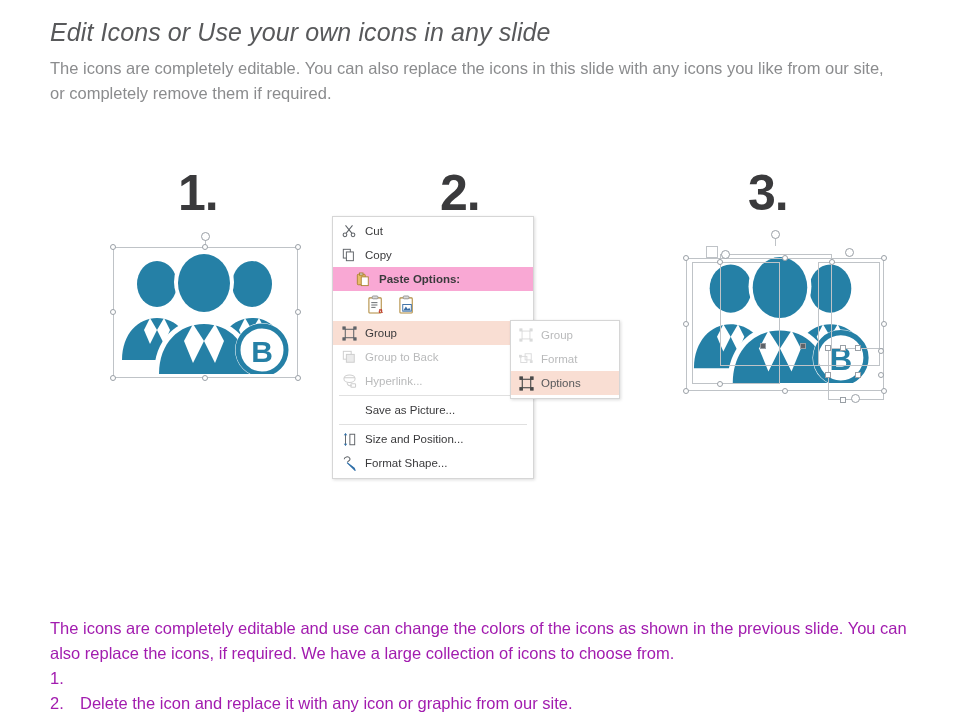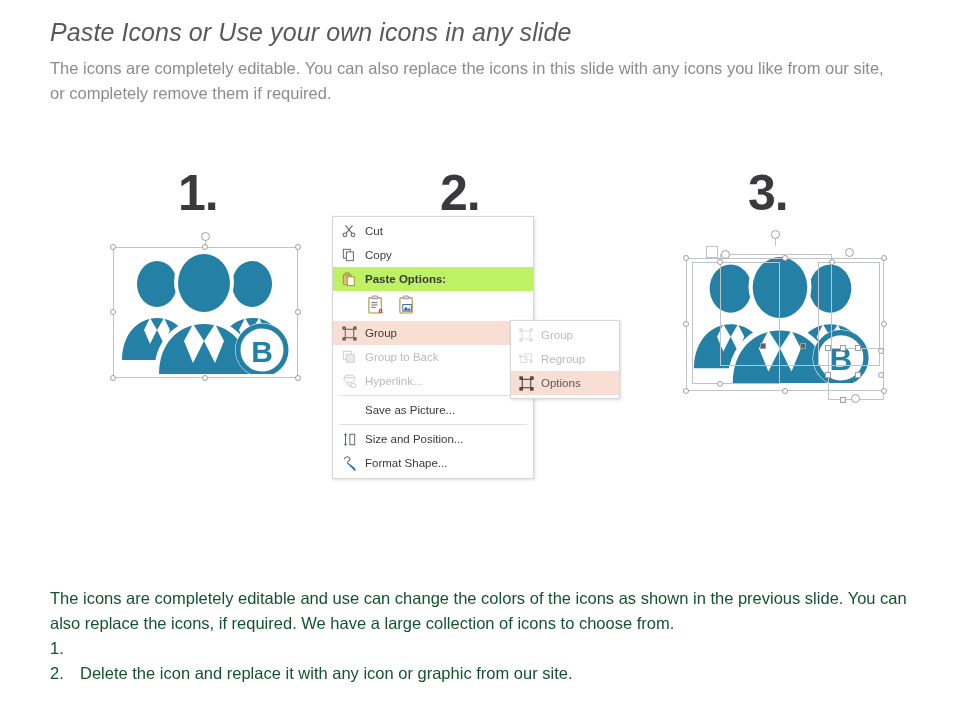--- a/index.html
+++ b/index.html
@@ -69,53 +69,53 @@
     width:32px;min-width:32px;height:100%;
     display:flex;align-items:center;justify-content:center;
   }
   .mi .lbl{flex:1;font-size:11.5px;white-space:nowrap;}
   .mi .arr{
     width:16px;min-width:16px;display:flex;align-items:center;justify-content:center;
   }
   .mi.hl{background:#f9ded3;}
   .mi.dis .lbl{color:#b9babb;}
   .mi.dis .gutter svg{opacity:.42;}
-  .mi.hdr{background:#bef264;font-weight:bold;}
+  .mi.hdr{background:#f9a8d4;font-weight:bold;padding-left:14px;}
   .mi.hdr .lbl{font-weight:bold;color:#3a3a3c;}
   .sep{height:1px;background:#e0e0e0;margin:2px 6px 2px 6px;}
   .pasterow{display:flex;align-items:center;height:30px;padding-left:34px;gap:12px;}
 
   .tri{width:0;height:0;border-left:4px solid #6d6e70;border-top:3.5px solid transparent;border-bottom:3.5px solid transparent;}
   .tri.dis{border-left-color:#c4c5c6;}
   .arrsep{width:1px;height:14px;background:#e2e2e2;margin-right:4px;}
 
   
   .submenu{
     position:absolute;left:510px;top:320px;width:110px;
     background:#ffffff;border:1px solid #d6d6d6;
     box-shadow:1px 1px 3px rgba(0,0,0,.14);
     padding:2px 0 3px 0;box-sizing:border-box;
   }
   .submenu .mi .gutter{width:30px;min-width:30px;}
 
   
   .btm{
-    position:absolute;left:50px;top:586px;width:890px;
-    font-size:16.5px;line-height:25px;color:#14532d;
+    position:absolute;left:50px;top:616px;width:890px;
+    font-size:16.5px;line-height:25px;color:#a21caf;
   }
   .btm-list{margin:0;padding:0;list-style:none;}
   .btm-list li{display:flex;gap:14px;font-size:16.5px;line-height:25px;}
   .btm-list li .num{width:16px;min-width:16px;}
 </style>
 </head>
 <body>
 
 <div class="slide">
 
-  <div class="hdr-title">Paste Icons or Use your own icons in any slide</div>
+  <div class="hdr-title">Edit Icons or Use your own icons in any slide</div>
   <div class="hdr-sub">The icons are completely editable. You can also replace the icons in this slide with any icons you like from our site, or completely remove them if required.</div>
 
   <div class="stepnum" id="stepnum-1">1.</div>
   <div class="stepnum" id="stepnum-2">2.</div>
   <div class="stepnum" id="stepnum-3">3.</div>
 
   <div class="iconwrap" id="icon1" style="left:117px;top:252px;">
     <svg width="175" height="122" viewBox="0 0 175 122">
       <g fill="#2580a6">
 
@@ -368,21 +368,21 @@
     </div>
     <div class="mi dis">
       <span class="gutter">
         <svg width="14" height="14" viewBox="0 0 16 16" fill="none" stroke="#a9aaab" stroke-width="1.1">
           <rect x="2" y="5" width="7" height="7"></rect>
           <rect x="7" y="2" width="7" height="7"></rect>
           <rect x=".6" y="3.8" width="2" height="2" fill="#a9aaab"></rect>
           <rect x="13" y="10" width="2" height="2" fill="#a9aaab"></rect>
         </svg>
       </span>
-      <span class="lbl">Regroup</span>
+      <span class="lbl">Format</span>
     </div>
     <div class="mi hl">
       <span class="gutter">
         <svg width="15" height="15" viewBox="0 0 16 16" fill="none" stroke="#4a4a4a" stroke-width="1.2">
           <rect x="3.5" y="3.5" width="9" height="9"></rect>
           <rect x="1" y="1" width="2.6" height="2.6" fill="#4a4a4a"></rect>
           <rect x="12.4" y="1" width="2.6" height="2.6" fill="#4a4a4a"></rect>
           <rect x="1" y="12.4" width="2.6" height="2.6" fill="#4a4a4a"></rect>
           <rect x="12.4" y="12.4" width="2.6" height="2.6" fill="#4a4a4a"></rect>
         </svg>

